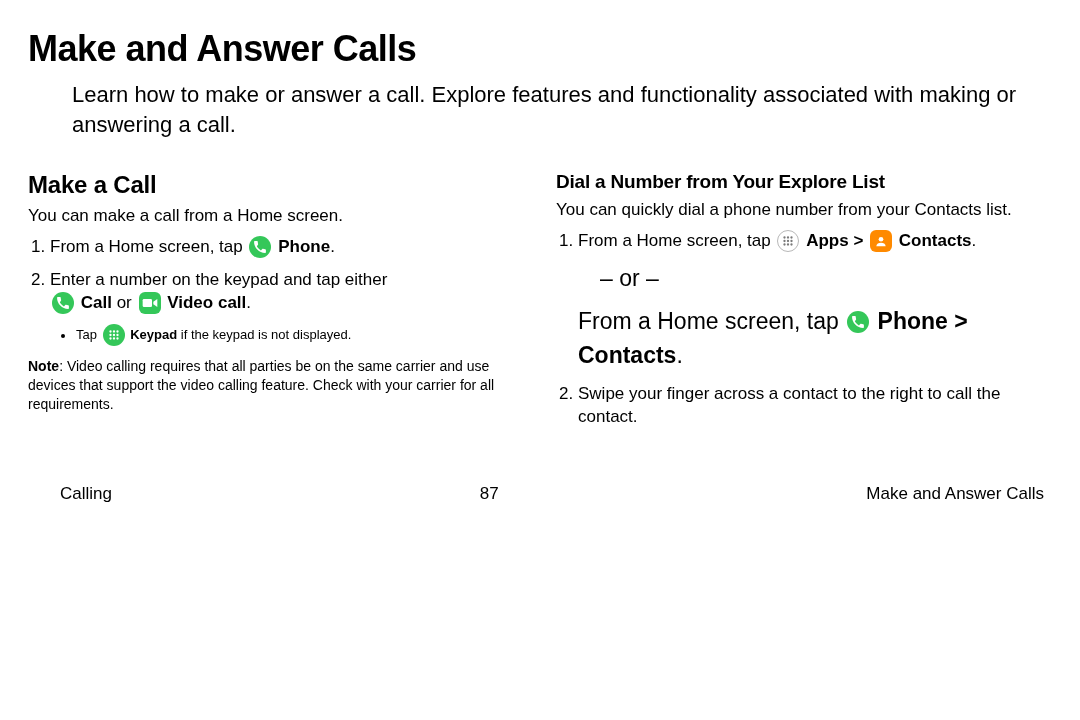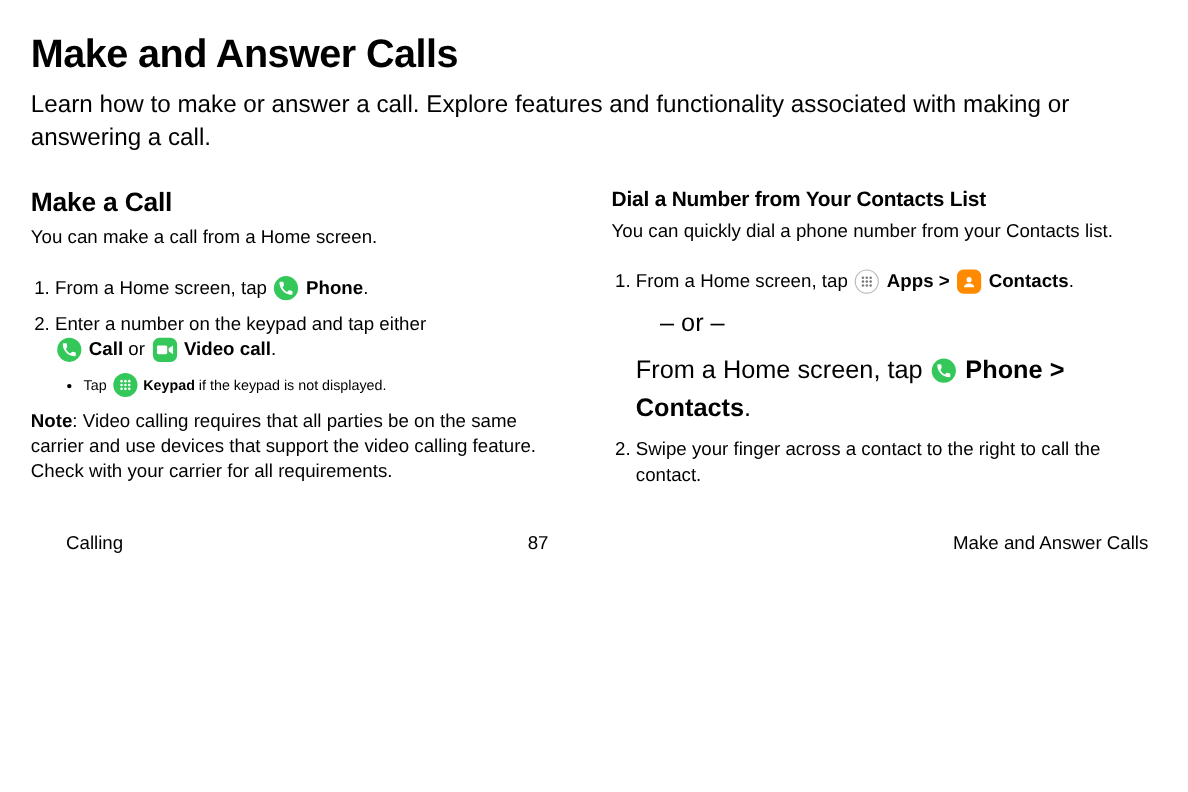--- a/index.html
+++ b/index.html
@@ -1,29 +1,29 @@
 <!DOCTYPE html>
 <html><head>
 <meta charset="utf-8">
 <style>
   * { box-sizing: border-box; margin: 0; padding: 0; }
   html, body { width: 1080px; height: 720px; background: #fff; font-family: Arial, Helvetica, sans-serif; color: #000; }
   .page { position: relative; width: 1080px; height: 524px; padding: 28px 36px 0 28px; }
   .title { font-size: 36px; font-weight: 900; letter-spacing: -0.5px; margin-bottom: 10px; }
-  .intro { font-size: 22px; line-height: 1.35; margin-bottom: 32px; max-width: 1000px; }
+  .intro { font-size: 22px; line-height: 1.35; margin-bottom: 32px; max-width: 1000px; margin-left: 44px; }
   .columns { display: flex; gap: 40px; }
   .col { flex: 1; }
   .subhead { font-size: 24px; font-weight: 900; margin-bottom: 6px; letter-spacing: -0.2px; }
   .subhead2 { font-size: 19px; font-weight: 900; margin-bottom: 6px; letter-spacing: -0.2px; }
   .body { font-size: 17px; line-height: 1.35; }
-  ol.steps { list-style: decimal; padding-left: 22px; margin-top: 23px; }
+  ol.steps { list-style: decimal; padding-left: 22px; margin-top: 8px; }
   ol.steps > li { margin-bottom: 10px; font-size: 17px; line-height: 1.35; }
   ul.sub { list-style: disc; padding-left: 26px; margin-top: 10px; }
   ul.sub > li { font-size: 13px; line-height: 1.35; }
-  .note { font-size: 17px; line-height: 1.35; margin-top: 8px; }
+  .note { font-size: 14px; line-height: 1.35; margin-top: 8px; }
   .bold { font-weight: 800; }
   .indent-block { padding-left: 22px; margin-top: 8px; margin-bottom: 8px; font-size: 23px; line-height: 1.5; }
   .icon { display: inline-flex; align-items: center; justify-content: center; vertical-align: middle; width: 22px; height: 22px; border-radius: 6px; margin: 0 2px; position: relative; top: -1px; }
   .icon.round { border-radius: 50%; }
   .icon svg { display: block; }
   .icon.green { background: #34c759; }
   .icon.orange { background: #ff8a00; }
   .icon.gray-circle { background: #fff; border: 1px solid #b8b8b8; border-radius: 50%; }
   .footer { position: absolute; bottom: 20px; left: 28px; right: 36px; display: flex; justify-content: space-between; font-size: 17px; margin-left: 32px; }
 </style>
@@ -90,21 +90,21 @@
           </ul>
         </li>
       </ol>
 
       <p class="note">
         <span class="bold">Note</span><span>: Video calling requires that all parties be on the same carrier and use devices that support the video calling feature. Check with your carrier for all requirements.</span>
       </p>
     </div>
 
     <div class="col">
-      <h2 class="subhead2">Dial a Number from Your Contacts List</h2>
+      <h2 class="subhead2">Dial a Number from Your Explore List</h2>
       <p class="body">You can quickly dial a phone number from your Contacts list.</p>
 
       <ol class="steps">
         <li>
           <span>From a Home screen, tap </span>
           <span class="icon gray-circle">
             <svg width="14" height="14" viewBox="0 0 24 24">
                 <g fill="#7a7a7a">
                   <circle cx="6" cy="6" r="2"></circle>
                   <circle cx="12" cy="6" r="2"></circle>

